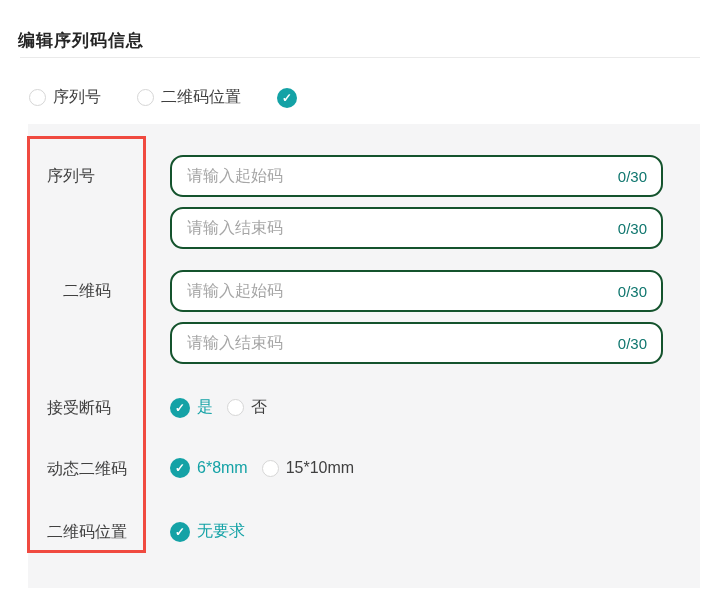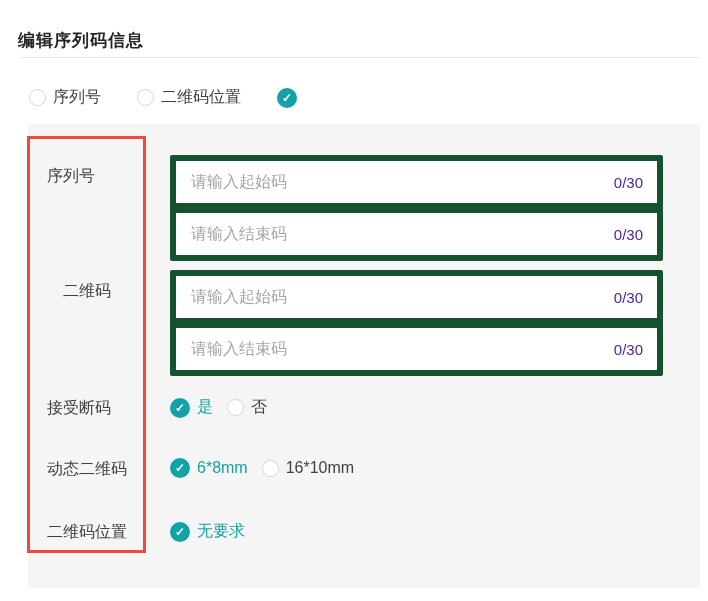--- a/index.html
+++ b/index.html
@@ -36,32 +36,32 @@
     height:417px; border:3px solid #f04a40; }
 
   .field-label { position:absolute; left:19px; font-size:16px; color:#404040;
     line-height:20px; white-space:nowrap; }
   #label-serial { top:42px; }
   #label-qrcode { top:157px;margin-left:16px; }
   #label-broken { top:274px; }
   #label-size   { top:335px; }
   #label-pos    { top:398px; }
 
-  .input-wrap { position:absolute; left:142px; width:493px; height:54px;
-    background:#ffffff; border:6px solid #14532d; border-radius:2px;
+  .input-wrap { position:absolute; left:142px; width:493px; height:42px;
+    background:#ffffff; border:2px solid #14532d; border-radius:13px;
     display:flex; align-items:center; }
   #input-serial-start { top:31px; }
   #input-serial-end   { top:83px; }
   #input-qr-start     { top:146px; }
   #input-qr-end       { top:198px; }
   .input-wrap input { flex:1; border:none; outline:none; background:transparent;
     font-size:16px; padding:0 10px 0 15px; color:#333333; font-family:inherit;
     min-width:0; }
   .input-wrap input::placeholder { color:#a6a6a6; }
-  .counter { color:#4c1d95; font-size:15px; padding-right:14px; flex:0 0 auto; }
+  .counter { color:#0f766e; font-size:15px; padding-right:14px; flex:0 0 auto; }
 
   .options { position:absolute; left:142px; display:flex; align-items:center;
     font-size:16px; }
   #options-broken { top:273px; }
   #options-size   { top:334px; }
   #options-pos    { top:397px; }
   .opt { display:flex; align-items:center; margin-right:14px; cursor:pointer;
     color:#404040; }
   .opt:last-child { margin-right:0; }
   .opt.selected { color:#14a2a6; }
@@ -126,21 +126,21 @@
   </div>
 
   <div class="field-label" id="label-size">动态二维码</div>
   <div class="options" id="options-size">
     <div class="opt selected">
       <span class="check-badge"></span>
       <span>6*8mm</span>
     </div>
     <div class="opt">
       <span class="radio-circle"></span>
-      <span>16*10mm</span>
+      <span>15*10mm</span>
     </div>
   </div>
 
   <div class="field-label" id="label-pos">二维码位置</div>
   <div class="options" id="options-pos">
     <div class="opt selected">
       <span class="check-badge"></span>
       <span>无要求</span>
     </div>
   </div>

